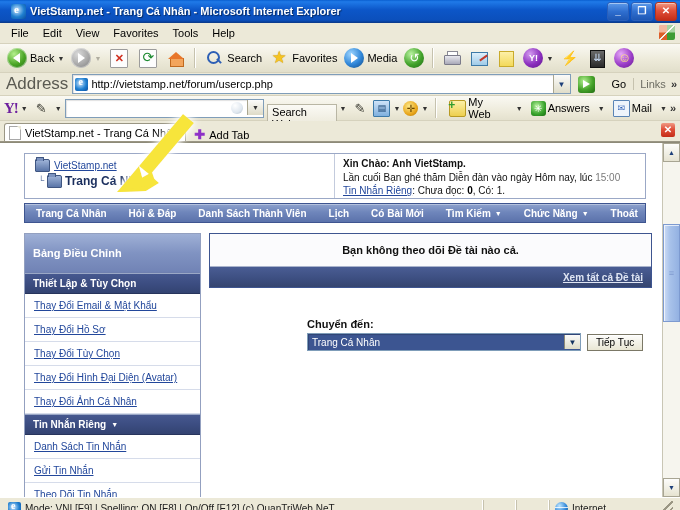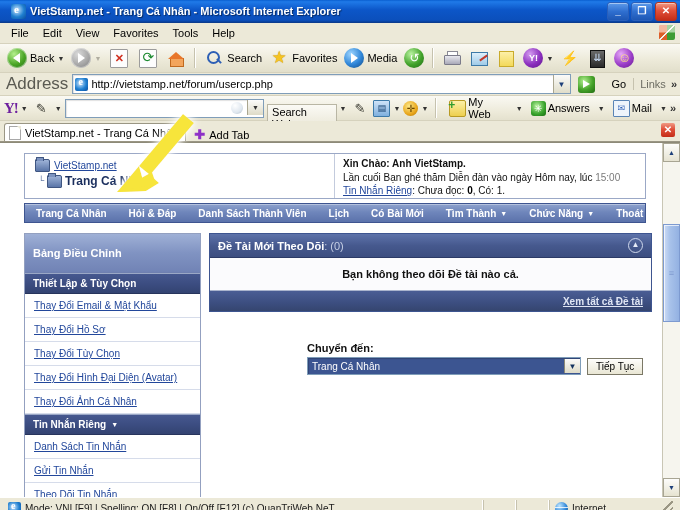--- a/index.html
+++ b/index.html
@@ -718,21 +718,21 @@
           <div class="nav-item">
               <span>Danh Sách Thành Viên</span>
             </div>
           <div class="nav-item">
               <span>Lịch</span>
             </div>
           <div class="nav-item">
               <span>Có Bài Mới</span>
             </div>
           <div class="nav-item">
-              <span>Tìm Thành</span>
+              <span>Tìm Kiếm</span>
               <span class="dn">▼</span>
             </div>
           <div class="nav-item">
               <span>Chức Năng</span>
               <span class="dn">▼</span>
             </div>
           <div class="nav-item">
               <span>Thoát</span>
             </div>
         </div>
@@ -753,26 +753,20 @@
               <span>Tin Nhắn Riêng</span>
               <span class="dn">▼</span>
             </div>
             <a class="sb-link">Danh Sách Tin Nhắn</a>
             <a class="sb-link">Gửi Tin Nhắn</a>
             <a class="sb-link">Theo Dõi Tin Nhắn</a>
           </div>
 
           <div class="content">
             <div class="panel">
-              <div class="panel-head">
-                <span>
-                  <span>Đề Tài Mới Theo Dõi</span><span class="cnt">: (0)</span>
-                </span>
-                <span class="collapse-ic">▲</span>
-              </div>
               <div class="panel-body">Bạn không theo dõi Đề tài nào cả.</div>
               <div class="panel-foot">
                 <a>Xem tất cả Đề tài</a>
               </div>
             </div>
 
             <div class="jump-wrap">
               <div class="jump-label">Chuyển đến:</div>
               <div class="jump-row">
                 <div class="jump-select">

